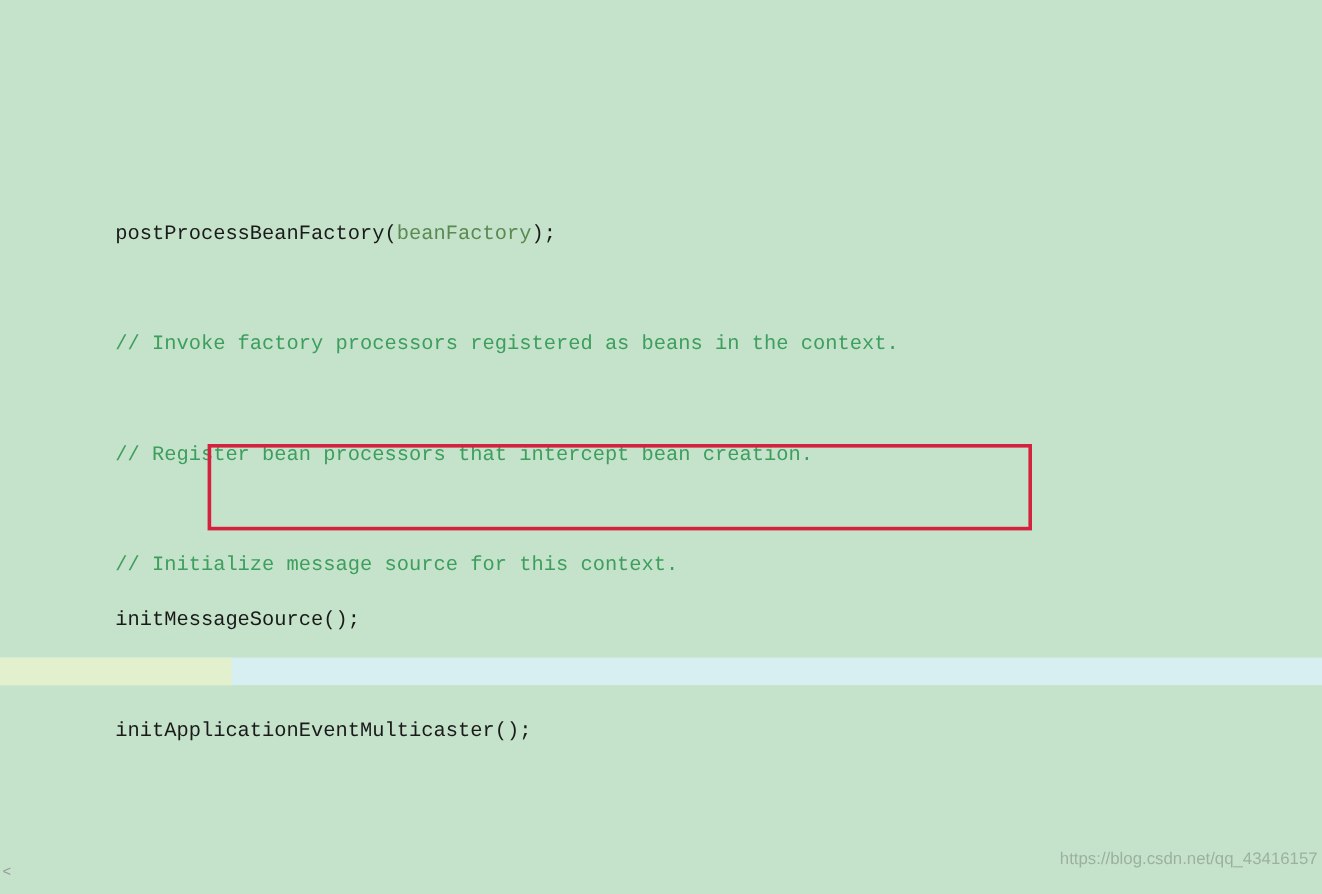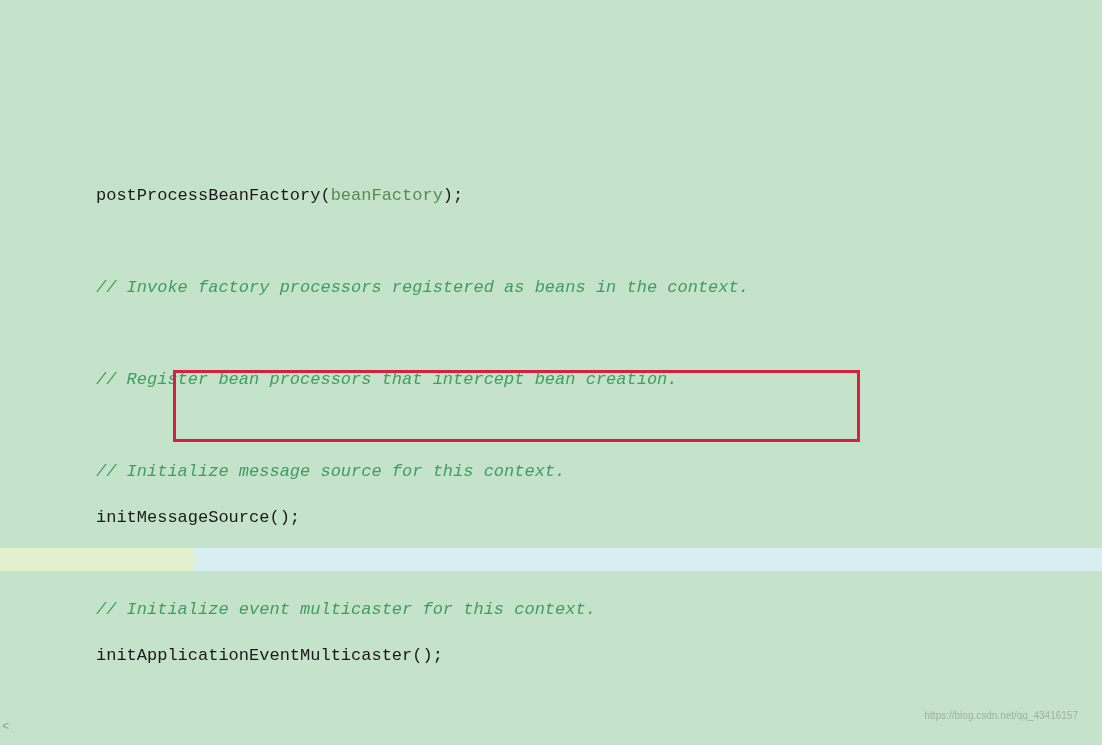--- a/index.html
+++ b/index.html
@@ -12,21 +12,21 @@
     overflow: hidden;
     position: relative;
     line-height: 23px;
     white-space: pre;
   }
   .code-area {
     padding: 0;
     position: relative;
     color: #1a1a1a;
   }
-  .comment { color: #3d9e5e; font-style: italic; }
+  .comment { color: #3d9e5e; }
   .param { color: #5a8a52; }
   .line { display: block; padding-left: 0; }
   .indent2 { padding-left: 96px; }
   .highlight-box {
     position: absolute;
     border: 3px solid #d4213d;
     left: 173px;
     top: 370px;
     width: 687px;
     height: 72px;
@@ -45,25 +45,25 @@
     position: absolute;
     left: 0;
     top: 548px;
     width: 193px;
     height: 23px;
     background: #e2f0ce;
     z-index: -1;
   }
   .watermark {
     position: absolute;
-    right: 24px;
+    right: 4px;
     bottom: 18px;
     color: rgba(80,80,80,0.35);
     font-family: Arial, sans-serif;
-    font-size: 10px;
+    font-size: 14px;
   }
   .scroll-indicator {
     position: absolute;
     left: 2px;
     bottom: 6px;
     color: #999;
     font-size: 12px;
   }
 </style>
 </head>
@@ -77,21 +77,20 @@
 <div class="code-area">
 <span class="line indent2"><span>postProcessBeanFactory(</span><span class="param">beanFactory</span><span>);</span></span>
 <span class="line"> </span>
 <span class="line indent2 comment">// Invoke factory processors registered as beans in the context.</span>
 <span class="line"> </span>
 <span class="line indent2 comment">// Register bean processors that intercept bean creation.</span>
 <span class="line"> </span>
 <span class="line indent2 comment">// Initialize message source for this context.</span>
 <span class="line indent2">initMessageSource();</span>
 <span class="line"> </span>
-<span class="line indent2 comment">// Initialize event multicaster for this context.</span>
 <span class="line indent2">initApplicationEventMulticaster();</span>
 
 
 
 
 
 
 
 
 

